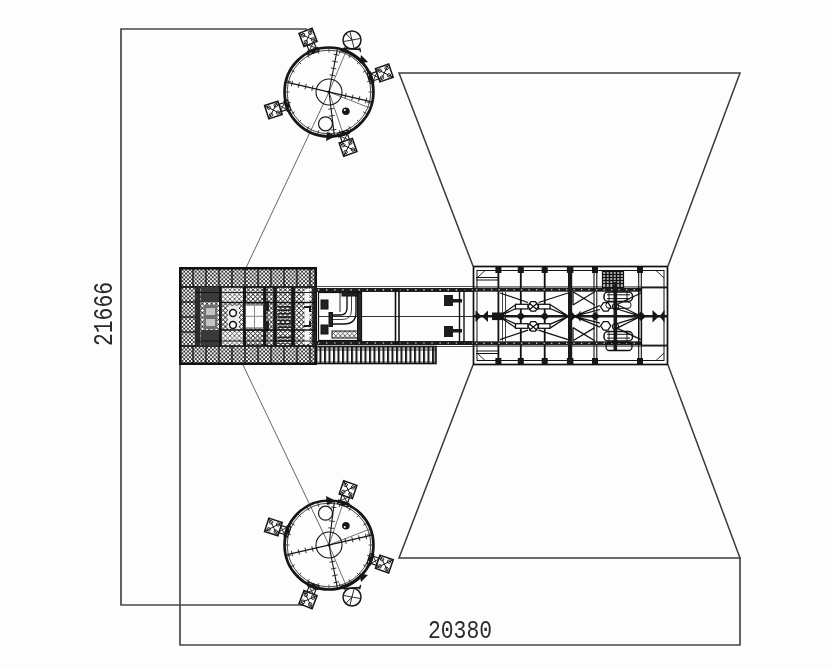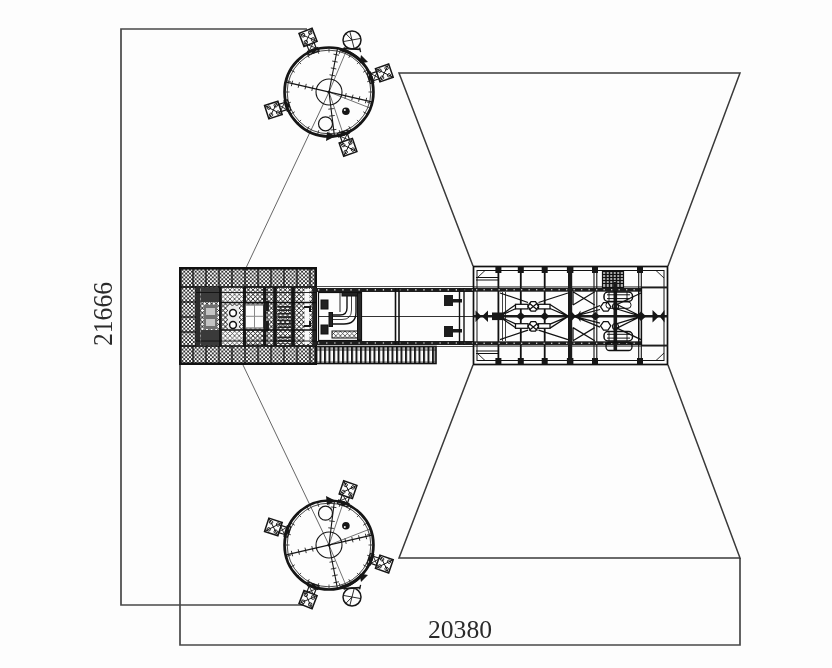--- a/index.html
+++ b/index.html
@@ -1,16 +1,16 @@
 <!DOCTYPE html>
 <html><head>
 <meta charset="utf-8">
 <style>
   html,body{margin:0;padding:0;background:#fdfdfd;}
-  .wrap{width:708px;height:668px;position:relative;font-family:Liberation Serif, serif;}
+  .wrap{width:708px;height:668px;position:relative;font-family:Liberation Mono, monospace;}
   svg{position:absolute;top:0;left:0;}
 </style>
 </head>
 <body>
 <div class="wrap">
 <svg width="832" height="668" viewBox="0 0 832 668">
 <defs>
   <pattern id="xh" width="3.8" height="3.8" patternUnits="userSpaceOnUse">
     <path d="M0,0 L3.8,3.8 M3.8,0 L0,3.8" stroke="#1d1d1d" stroke-width="0.85" fill="none"></path>
   </pattern>

